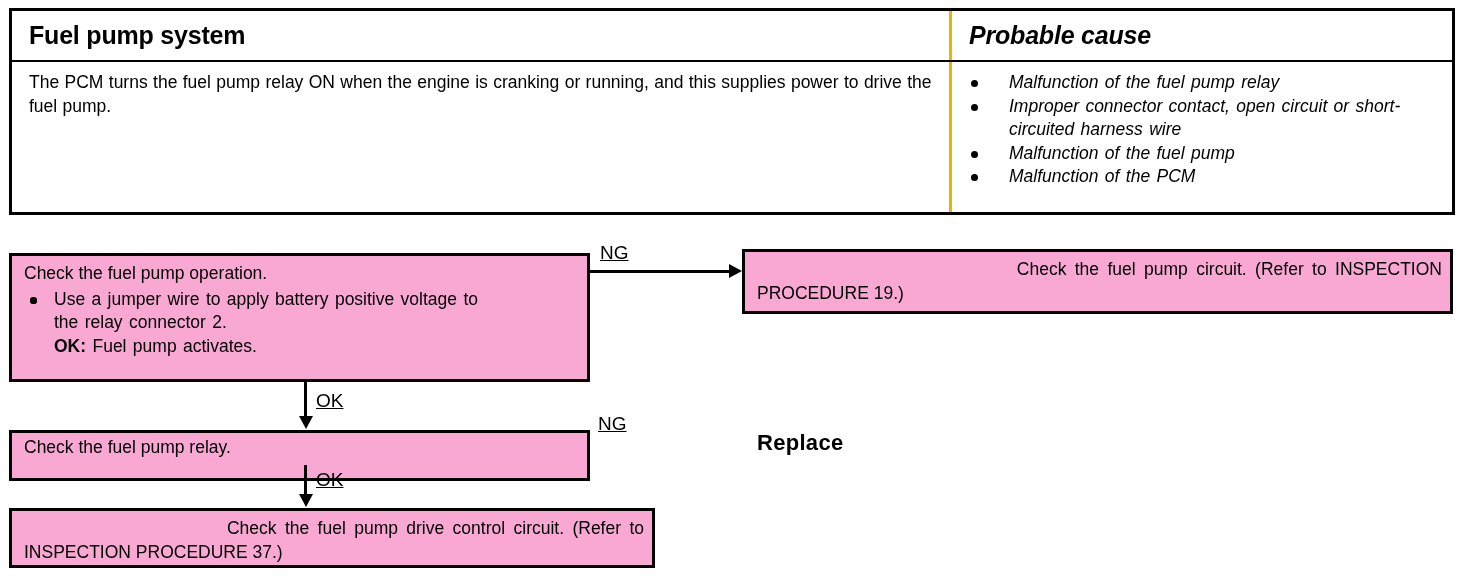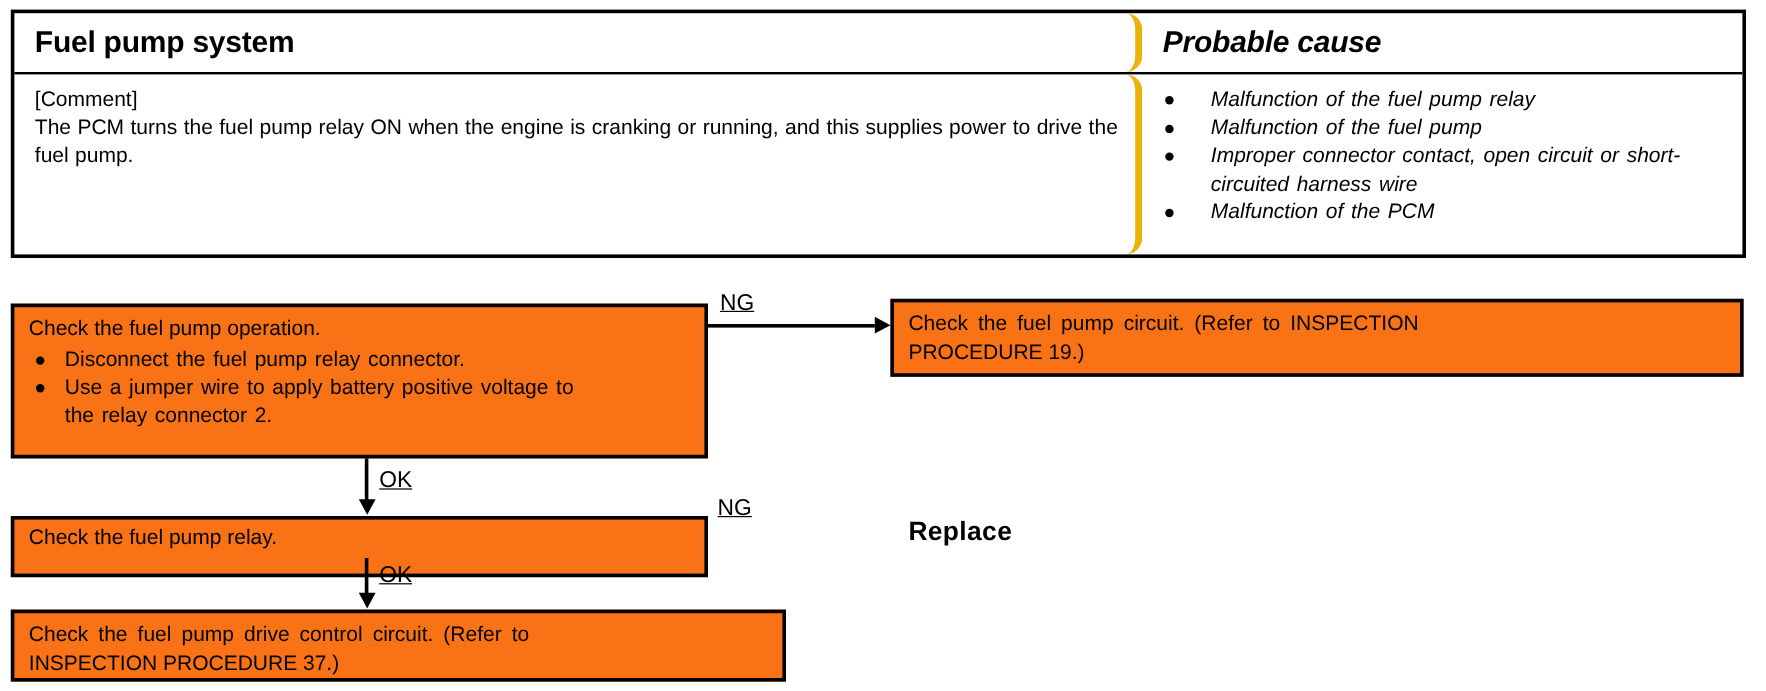--- a/index.html
+++ b/index.html
@@ -35,22 +35,21 @@
     border-bottom: 2px solid #000;
   }
   .table-body-row {
     display: flex;
     flex: 1 1 auto;
   }
   .col-left {
     width: 940px;
     flex: 0 0 940px;
     box-sizing: border-box;
-    border-right: 6px solid #eab308;
-    border-radius: 14px;
+    border-right: 3px solid #eab308;
   }
   .col-right {
     flex: 1 1 auto;
     box-sizing: border-box;
     font-style: italic;
   }
   .hdr-cell {
     display: flex;
     align-items: center;
     padding-left: 17px;
@@ -93,21 +92,21 @@
     height: 7px;
     background: #000;
     border-radius: 50%;
   }
 
   
   .fc-box {
     position: absolute;
     box-sizing: border-box;
     border: 3px solid #000;
-    background: #f97316;
+    background: #f9a8d4;
     font-size: 17.5px;
     line-height: 23.5px;
   }
   .fc-box .fc-text {
     padding: 6px 8px 0 12px;
   }
 
   #box-pump-operation {
     left: 9px;
     top: 253px;
@@ -160,20 +159,21 @@
     word-spacing: 1.5px;
   }
   .ok-line {
     padding-left: 30px;
     word-spacing: 1.5px;
   }
   .ok-line b { font-weight: bold; }
 
   .justify-two {
     word-spacing: 3.5px;
+    text-align: right;
   }
 
   
   .h-line {
     position: absolute;
     background: #000;
     height: 3px;
   }
   .v-line {
     position: absolute;
@@ -233,62 +233,64 @@
 <div id="spec-table">
 
   <div class="table-header-row">
     <div class="col-left hdr-cell">Fuel pump system</div>
     <div class="col-right hdr-cell">Probable cause</div>
   </div>
 
   <div class="table-body-row">
 
     <div class="col-left body-cell">
-      <div class="comment-tag">[Comment]</div>
       <div class="comment-para">The PCM turns the fuel pump relay ON when the engine is cranking or running, and this supplies power to drive the fuel pump.</div>
     </div>
 
     <div class="col-right body-cell">
       <ul class="cause-list">
         <li>
           <span class="bullet-dot"></span>
           <span>Malfunction of the fuel pump relay</span>
         </li>
         <li>
           <span class="bullet-dot"></span>
-          <span>Malfunction of the fuel pump</span>
+          <span>Improper connector contact, open circuit or short-circuited harness wire</span>
         </li>
         <li>
           <span class="bullet-dot"></span>
-          <span>Improper connector contact, open circuit or short-circuited harness wire</span>
+          <span>Malfunction of the fuel pump</span>
         </li>
         <li>
           <span class="bullet-dot"></span>
           <span>Malfunction of the PCM</span>
         </li>
       </ul>
     </div>
 
   </div>
 </div>
 
 <div class="fc-box" id="box-pump-operation">
   <div class="fc-text">
     <div>Check the fuel pump operation.</div>
     <ul class="step-list">
       <li>
         <span class="bullet-dot"></span>
-        <span>Disconnect the fuel pump relay connector.</span>
       </li>
       <li>
         <span class="bullet-dot"></span>
         <span>Use a jumper wire to apply battery positive voltage to</span>
       </li>
     </ul>
     <div class="step-cont">the relay connector 2.</div>
+    <div class="ok-line">
+      <b>OK:</b>
+      <span>Fuel pump activates.</span>
+    </div>
   </div>
 </div>
 
 <div class="fc-box" id="box-pump-circuit">
   <div class="fc-text">
     <div class="justify-two">Check the fuel pump circuit. (Refer to INSPECTION</div>
     <div>PROCEDURE 19.)</div>
   </div>
 </div>
 

